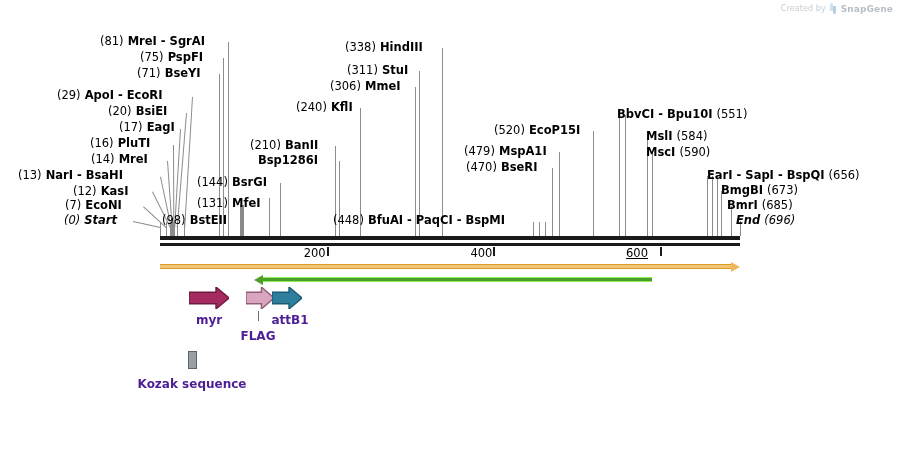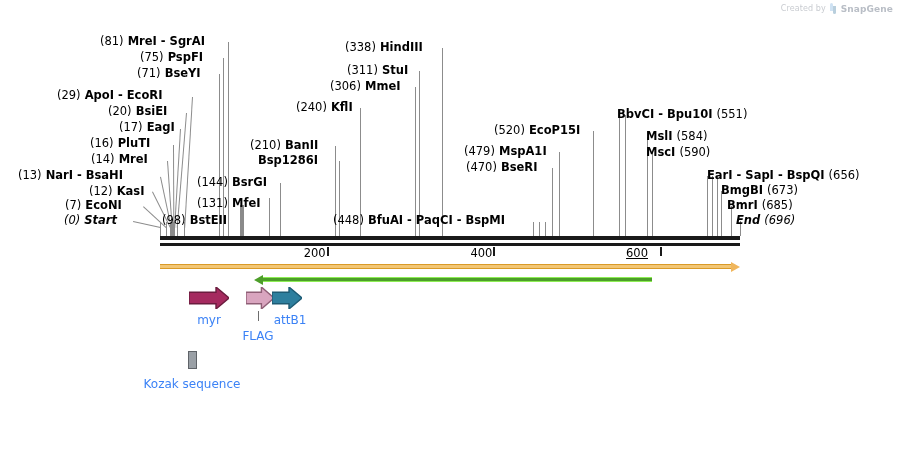--- a/index.html
+++ b/index.html
@@ -153,23 +153,24 @@
     border-bottom: 5px solid transparent;
   }
 
   
   .farrow {
     position: absolute;
   }
   .flabel {
     position: absolute;
     font-size: 12px;
-    color: #3b82f6;
+    color: #4c1d95;
     white-space: nowrap;
     transform: translateX(-50%);
+    font-weight: bold;
   }
   .fconn {
     position: absolute;
     width: 1px;
     background: #6d6d6d;
   }
 
   
   #kozak-box {
     position: absolute;
@@ -265,21 +266,21 @@
   <div id="enzyme-layer">
       <div class="enz" style="left: 100px; top: 35px;"><span class="pos">(81)</span> <span>MreI  -  SgrAI</span></div>
       <div class="enz" style="left: 140px; top: 51px;"><span class="pos">(75)</span> <span>PspFI</span></div>
       <div class="enz" style="left: 137px; top: 67px;"><span class="pos">(71)</span> <span>BseYI</span></div>
       <div class="enz" style="left: 57px; top: 89px;"><span class="pos">(29)</span> <span>ApoI  -  EcoRI</span></div>
       <div class="enz" style="left: 108px; top: 105px;"><span class="pos">(20)</span> <span>BsiEI</span></div>
       <div class="enz" style="left: 119px; top: 121px;"><span class="pos">(17)</span> <span>EagI</span></div>
       <div class="enz" style="left: 90px; top: 137px;"><span class="pos">(16)</span> <span>PluTI</span></div>
       <div class="enz" style="left: 91px; top: 153px;"><span class="pos">(14)</span> <span>MreI</span></div>
       <div class="enz" style="left: 18px; top: 169px;"><span class="pos">(13)</span> <span>NarI  -  BsaHI</span></div>
-      <div class="enz" style="left: 73px; top: 185px; margin-left: 16px;"><span class="pos">(12)</span> <span>KasI</span></div>
+      <div class="enz" style="left: 73px; top: 185px;"><span class="pos">(12)</span> <span>KasI</span></div>
       <div class="enz" style="left: 65px; top: 199px;"><span class="pos">(7)</span> <span>EcoNI</span></div>
       <div class="enz ital" style="left: 64px; top: 214px;"><span class="pos">(0)</span> <span>Start</span></div>
       <div class="enz" style="left: 162px; top: 214px;"><span class="pos">(98)</span> <span>BstEII</span></div>
       <div class="enz" style="left: 197px; top: 176px;"><span class="pos">(144)</span> <span>BsrGI</span></div>
       <div class="enz" style="left: 197px; top: 197px;"><span class="pos">(131)</span> <span>MfeI</span></div>
       <div class="enz" style="left: 250px; top: 139px;"><span class="pos">(210)</span> <span>BanII</span></div>
       <div class="enz" style="left: 258px; top: 154px;"><span>Bsp1286I</span></div>
       <div class="enz" style="left: 296px; top: 101px;"><span class="pos">(240)</span> <span>KflI</span></div>
       <div class="enz" style="left: 330px; top: 80px;"><span class="pos">(306)</span> <span>MmeI</span></div>
       <div class="enz" style="left: 347px; top: 64px;"><span class="pos">(311)</span> <span>StuI</span></div>

